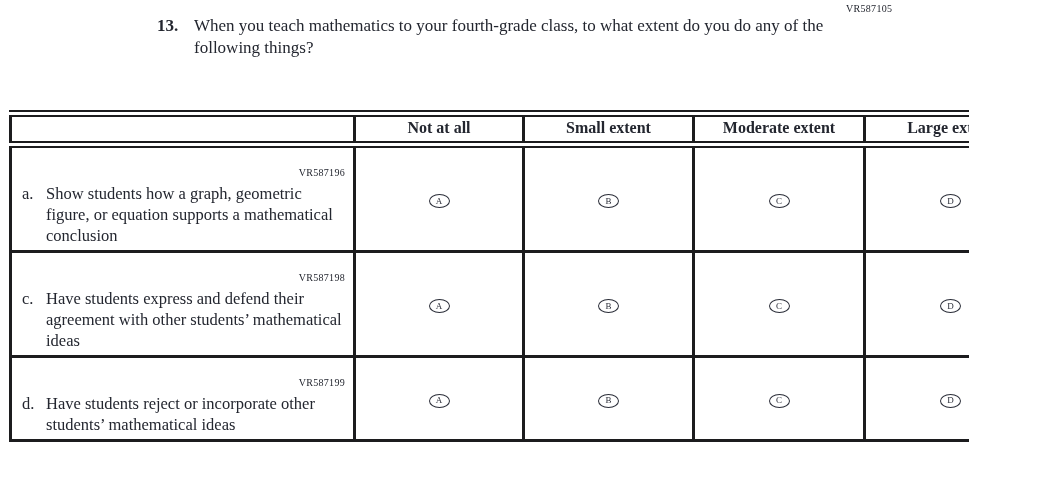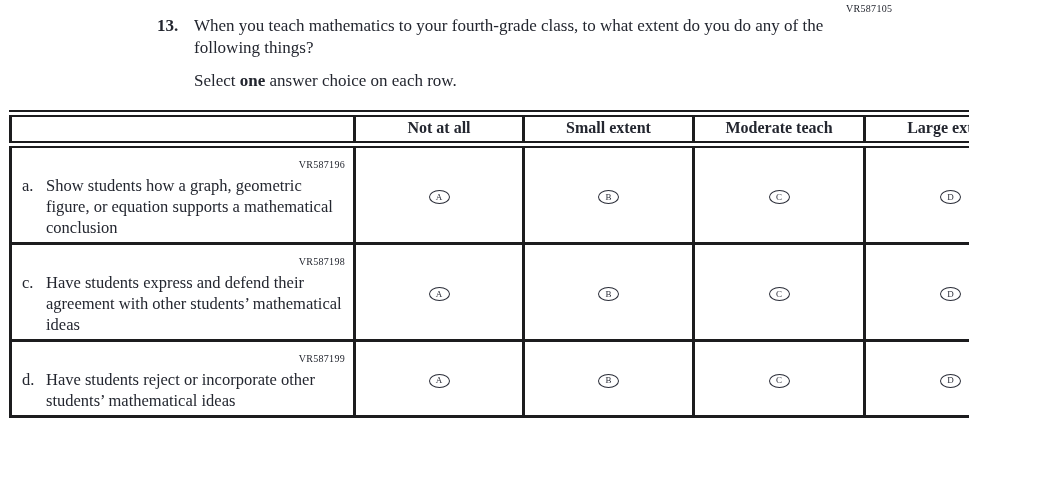--- a/index.html
+++ b/index.html
@@ -76,21 +76,21 @@
     height: 30px;
     font-size: 16px;
     font-weight: bold;
     text-align: center;
     vertical-align: middle;
     padding: 2px 0 4px 0;
     margin-top: 21px;
   }
   td.item-cell {
     vertical-align: top;
-    padding: 11px 6px 4px 10px;
+    padding: 19px 6px 4px 10px;
     position: relative;
   }
   .row-code {
     text-align: right;
     font-size: 10px;
     line-height: 12px;
     letter-spacing: 0.3px;
     padding-right: 2px;
   }
   .item-line {
@@ -138,37 +138,36 @@
 
 <div class="page">
 
   <div class="top-code">VR587105</div>
 
   <div class="question-block">
     <div class="question-line">
       <span class="q-number">13.</span>
       <span class="q-text">When you teach mathematics to your fourth-grade class, to what extent do you do any of the following things?</span>
     </div>
-    <div class="instruction"><span>Select </span><b>one</b><span> answer choice on each row.</span></div>
   </div>
 
   <table class="grid">
     <colgroup>
       <col style="width:344px">
       <col style="width:169px">
       <col style="width:170px">
       <col style="width:171px">
       <col style="width:172px">
     </colgroup>
     <thead>
       <tr>
         <th></th>
         <th>Not at all</th>
         <th>Small extent</th>
-        <th>Moderate teach</th>
+        <th>Moderate extent</th>
         <th>Large extent</th>
       </tr>
     </thead>
     <tbody>
       <tr class="row-a">
         <td class="item-cell">
           <div class="row-code">VR587196</div>
           <div class="item-line">
             <span class="item-letter">a.</span>
             <span class="item-text">Show students how a graph, geometric figure, or equation supports a mathematical conclusion</span>

